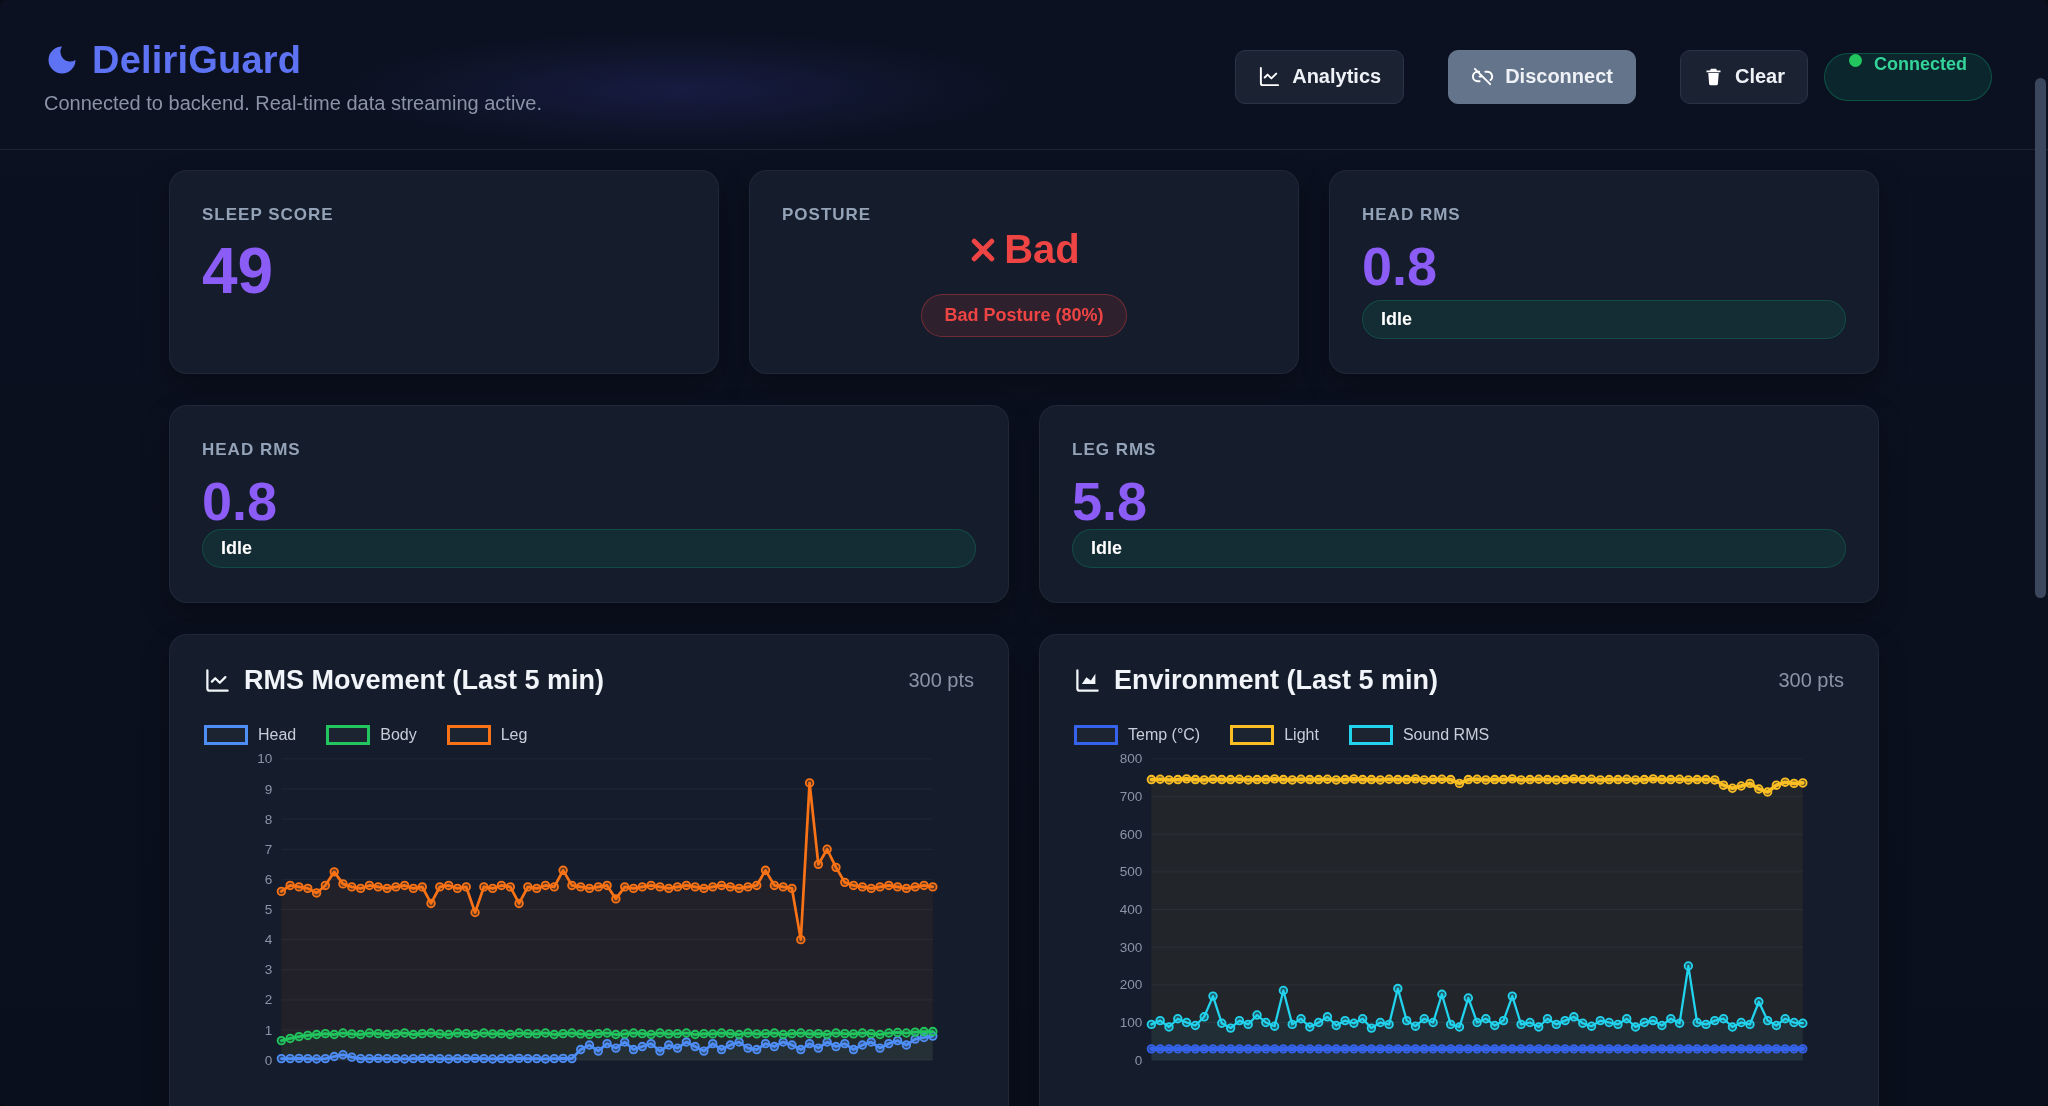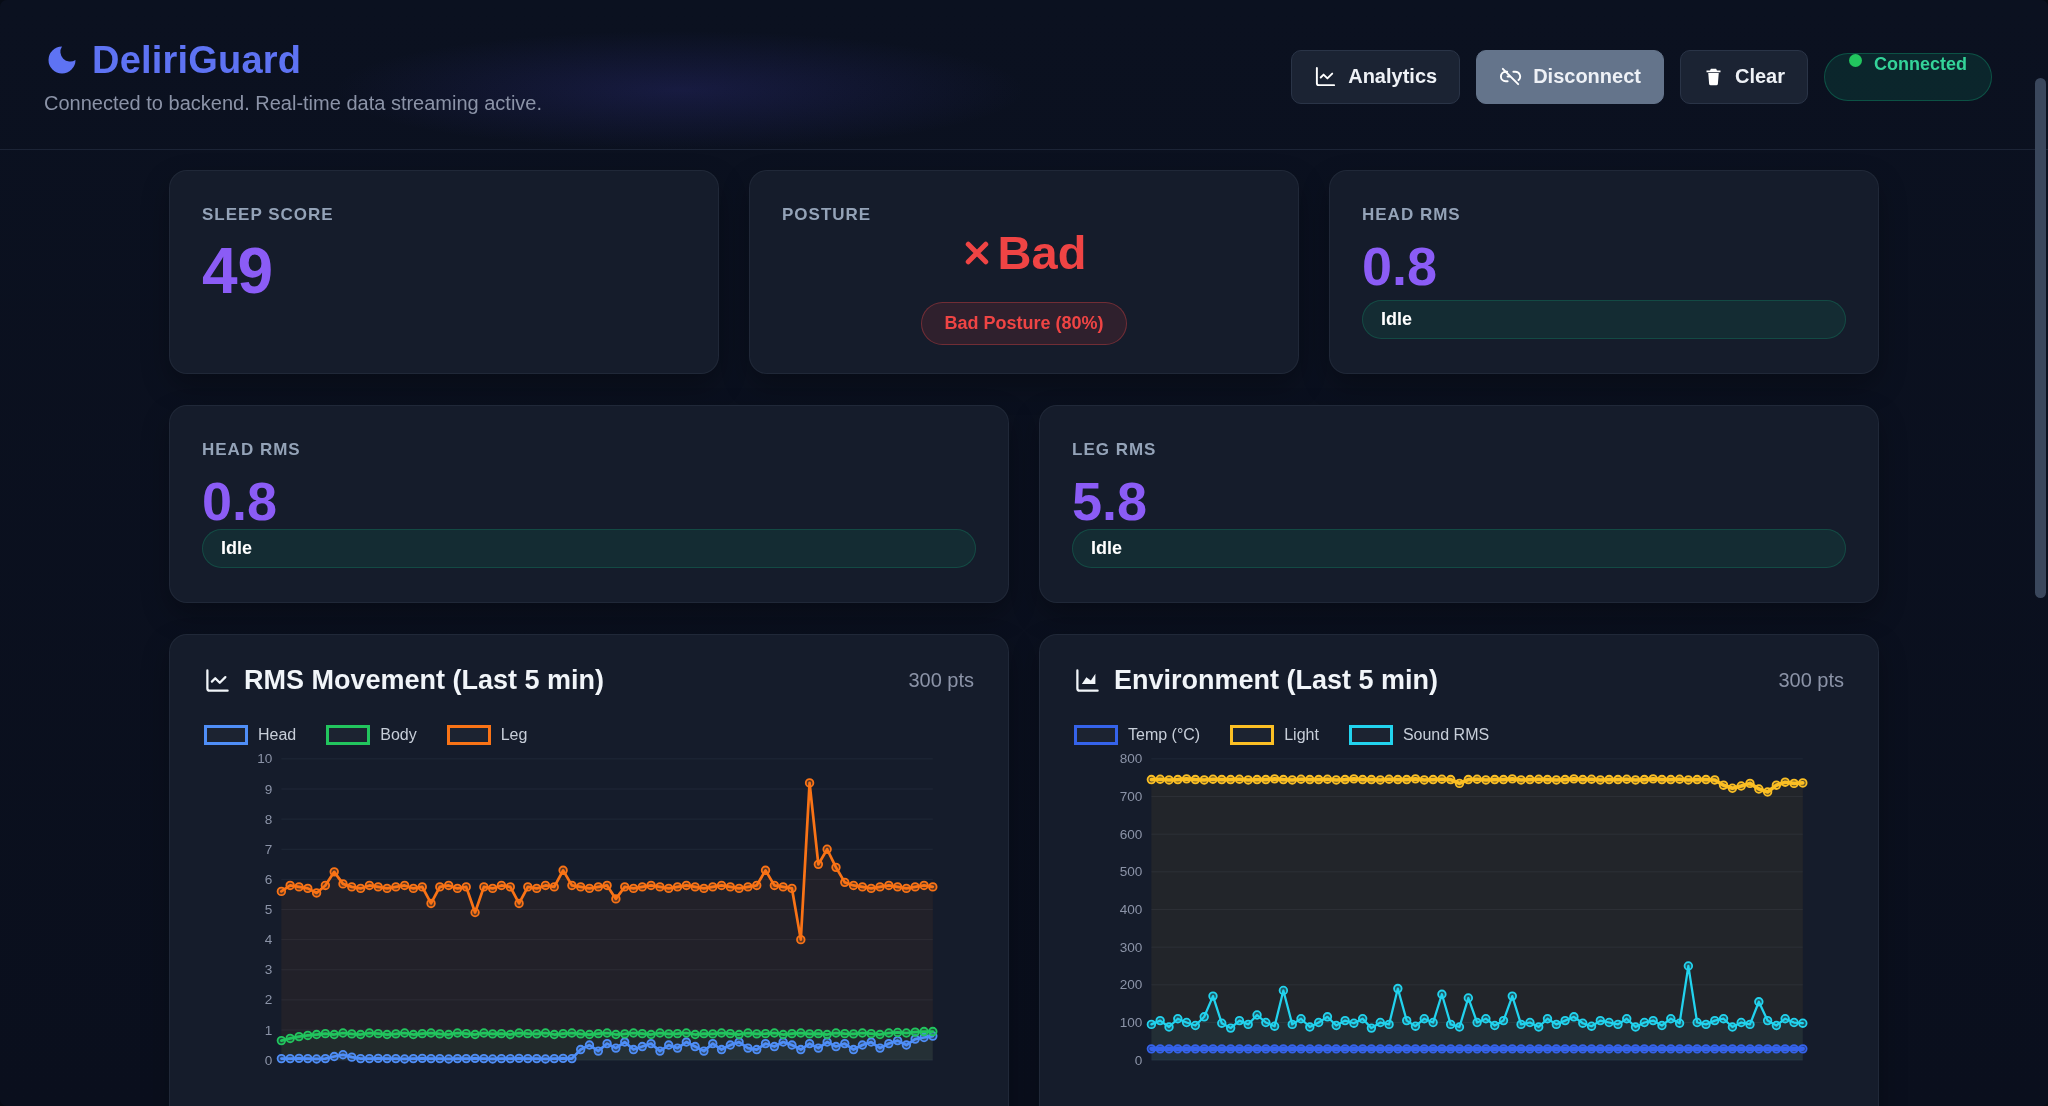--- a/index.html
+++ b/index.html
@@ -13,21 +13,21 @@
 
   
   header { position:relative; display:flex; justify-content:space-between; align-items:center;
            padding:28px 56px 24px 44px; border-bottom:1px solid #1c2436; height:150px; }
   .title-row { display:flex; align-items:center; gap:12px; }
   .app-title { font-size:38px; font-weight:700; color:#5e73f3; letter-spacing:0.2px; }
   .subtitle { margin-top:10px; font-size:20px; color:#8b93a7; }
   .header-actions { display:flex; align-items:center; gap:16px; }
   .btn { display:flex; align-items:center; gap:11px; padding:0 22px; height:54px;
          border-radius:10px; border:1px solid #2a3447; background:#1b2333; color:#eef1f6;
-         font-size:20px; font-weight:600; cursor:pointer; font-family:inherit; }
+         font-size:20px; font-weight:600; cursor:pointer; font-family:inherit;margin-left:28px; }
   .btn.slate { background:#64748b; border-color:#64748b; }
   .status-pill { display:flex; align-items:flex-start; gap:12px; height:48px; padding:0 24px;
                  border-radius:999px; background:rgba(16,185,129,0.13); border:1px solid rgba(16,185,129,0.3); }
   .status-dot { width:13px; height:13px; border-radius:50%; background:#22c55e; }
   .status-pill span { color:#34d399; font-size:18px; font-weight:600; }
 
   
   main { width:1710px; margin:20px auto 0; }
   .grid3 { display:grid; grid-template-columns:1fr 1fr 1fr; gap:30px; }
   .grid2 { display:grid; grid-template-columns:1fr 1fr; gap:30px; margin-top:31px; }
@@ -35,21 +35,21 @@
           padding:34px 32px; box-shadow:0 12px 28px rgba(0,0,0,0.28); display:flex; flex-direction:column; }
   .stat-card { height:204px; }
   .stat-card.short { height:198px; }
   .stat-label { font-size:17px; font-weight:700; letter-spacing:1px; color:#94a3b8; }
   .stat-value { margin-top:14px; font-size:64px; font-weight:700; color:#8b5cf6; line-height:1; }
   .stat-value.mid { font-size:54px; }
   .idle-pill { margin-top:auto; width:100%; padding:8px 18px; border-radius:999px;
                background:rgba(16,185,129,0.10); border:1px solid rgba(16,185,129,0.22);
                color:#ffffff; font-size:18px; font-weight:600; }
   .posture-center { flex:1; display:flex; flex-direction:column; align-items:center; justify-content:center; gap:22px; }
-  .posture-status { display:flex; align-items:center; gap:6px; font-size:47px; font-weight:700; color:#ef4444;justify-content:space-between; }
+  .posture-status { display:flex; align-items:center; gap:6px; font-size:40px; font-weight:700; color:#ef4444;justify-content:space-between; }
   .posture-badge { padding:10px 22px; border-radius:999px; background:rgba(239,68,68,0.12);
                    border:1px solid rgba(239,68,68,0.35); color:#ef4444; font-size:18px; font-weight:600; }
 
   
   .chart-card { height:570px; padding:30px 34px; }
   .chart-head { display:flex; justify-content:space-between; align-items:center; }
   .chart-title { display:flex; align-items:center; gap:13px; font-size:27px; font-weight:700; color:#f1f5f9; }
   .chart-pts { font-size:20px; color:#8b93a7; }
   .legend { display:flex; align-items:center; gap:30px; margin-top:28px; height:24px; }
   .legend-item { display:flex; align-items:center; gap:10px; cursor:pointer; }

